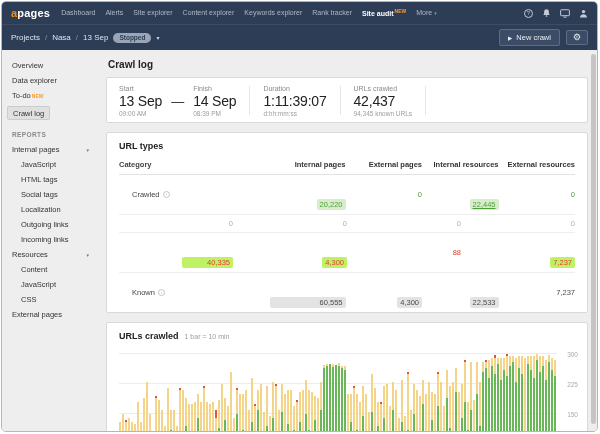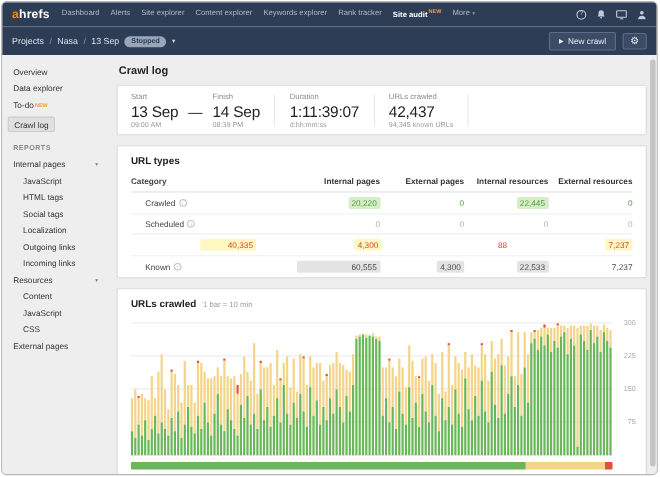--- a/index.html
+++ b/index.html
@@ -67,23 +67,23 @@
   .tr.head{border-top:none;padding:3px 0 5px 0;font-weight:bold;font-size:7.5px;color:#333;}
   .tr.head + .tr{border-top:1px solid #e2e2e2;}
   .td-cat{width:150px;flex:none;font-size:7.5px;color:#444;position:relative;
     padding-left:13px;display:flex;align-items:center;gap:3px;}
   .tr.head .td-cat{padding-left:0;}
   .td-num{flex:1;text-align:right;font-size:7.5px;}
   .tri{position:absolute;left:1px;font-size:6px;color:#555;cursor:pointer;}
   .info-dot{width:7px;height:7px;border:1px solid #c4c4c4;border-radius:50%;color:#b5b5b5;
     font-size:4.5px;display:inline-flex;align-items:center;justify-content:center;
     font-style:italic;font-family:"Liberation Serif",serif;cursor:pointer;flex:none;}
-  .chip{display:inline-block;padding:1px 3px;border-radius:2px;text-align:right;}
+  .chip{display:inline-block;padding:1px 3px;border-radius:2px;text-align:right;margin-top:20px;}
   .t-green{color:#4d9e3a;}  .t-red{color:#df4130;}  .t-gray{color:#4a4a4a;}  .t-muted{color:#b0b0b0;}
-  .bg-green{background:#d7edca;} .bg-red{background:#fef9c3;} .bg-gray{background:#e3e3e3;}
+  .bg-green{background:#d7edca;} .bg-red{background:#bef264;} .bg-gray{background:#e3e3e3;}
   
   .chart-card{margin-top:9px;padding:8px 12px 7px 12px;}
   .chart-head{display:flex;align-items:baseline;gap:6px;}
   .chart-sub{font-size:7px;color:#9c9c9c;}
   .plot-wrap{display:flex;margin-top:7px;}
   .plot{position:relative;width:438px;height:126px;flex:none;}
   .gridline{position:absolute;left:0;right:0;height:1px;background:#ececec;}
   .bars{position:absolute;left:0;right:0;bottom:0;top:0;display:flex;align-items:flex-end;gap:1px;}
   .bar{width:2px;flex:none;display:flex;flex-direction:column;justify-content:flex-end;}
   .bar div{width:100%;}
@@ -94,21 +94,21 @@
   .scrollbar{position:absolute;right:1px;top:52px;width:5px;height:370px;background:#c5c5c5;
     border-radius:3px;}
 </style>
 </head>
 <body>
 
 <div class="window">
 
   <header class="topnav">
     <div class="logo">
-      <span class="a">a</span><span class="rest">hrefs</span>
+      <span class="a">a</span><span class="rest">pages</span>
     </div>
     <nav class="nav-items" id="nav-items">
         <span class="nav-item"><span>Dashboard</span></span>
         <span class="nav-item"><span>Alerts</span></span>
         <span class="nav-item"><span>Site explorer</span></span>
         <span class="nav-item"><span>Content explorer</span></span>
         <span class="nav-item"><span>Keywords explorer</span></span>
         <span class="nav-item"><span>Rank tracker</span></span>
         <span class="nav-item active"><span>Site audit</span><sup>NEW</sup></span>
         <span class="nav-item"><span>More</span><span class="caret">▾</span></span>
@@ -255,28 +255,24 @@
               <div class="td-num">Internal resources</div>
               <div class="td-num">External resources</div>
             </div>
             <div class="tr">
               <div class="td-cat">
                 <span>Crawled</span>
                 <span class="info-dot">i</span>
               </div>
               <div class="td-num"><span class="t-green chip bg-green" style="min-width: 25px;">20,220</span></div>
               <div class="td-num"><span class="t-green">0</span></div>
-              <div class="td-num"><span class="t-green chip bg-green" style="min-width: 28px;">22,445</span></div>
+              <div class="td-num"><span class="t-green chip bg-green" style="min-width: 28px; text-decoration: underline;">22,445</span></div>
               <div class="td-num"><span class="t-green">0</span></div>
             </div>
             <div class="tr">
-              <div class="td-cat">
-                <span>Scheduled</span>
-                <span class="info-dot">i</span>
-              </div>
               <div class="td-num"><span class="t-muted">0</span></div>
               <div class="td-num"><span class="t-muted">0</span></div>
               <div class="td-num"><span class="t-muted">0</span></div>
               <div class="td-num"><span class="t-muted">0</span></div>
             </div>
             <div class="tr">
               <div class="td-num"><span class="t-red chip bg-red" style="min-width: 51px;">40,335</span></div>
               <div class="td-num"><span class="t-red chip bg-red" style="min-width: 5px;">4,300</span></div>
               <div class="td-num"><span class="t-red">88</span></div>
               <div class="td-num"><span class="t-red chip bg-red" style="min-width: 9px;">7,237</span></div>

